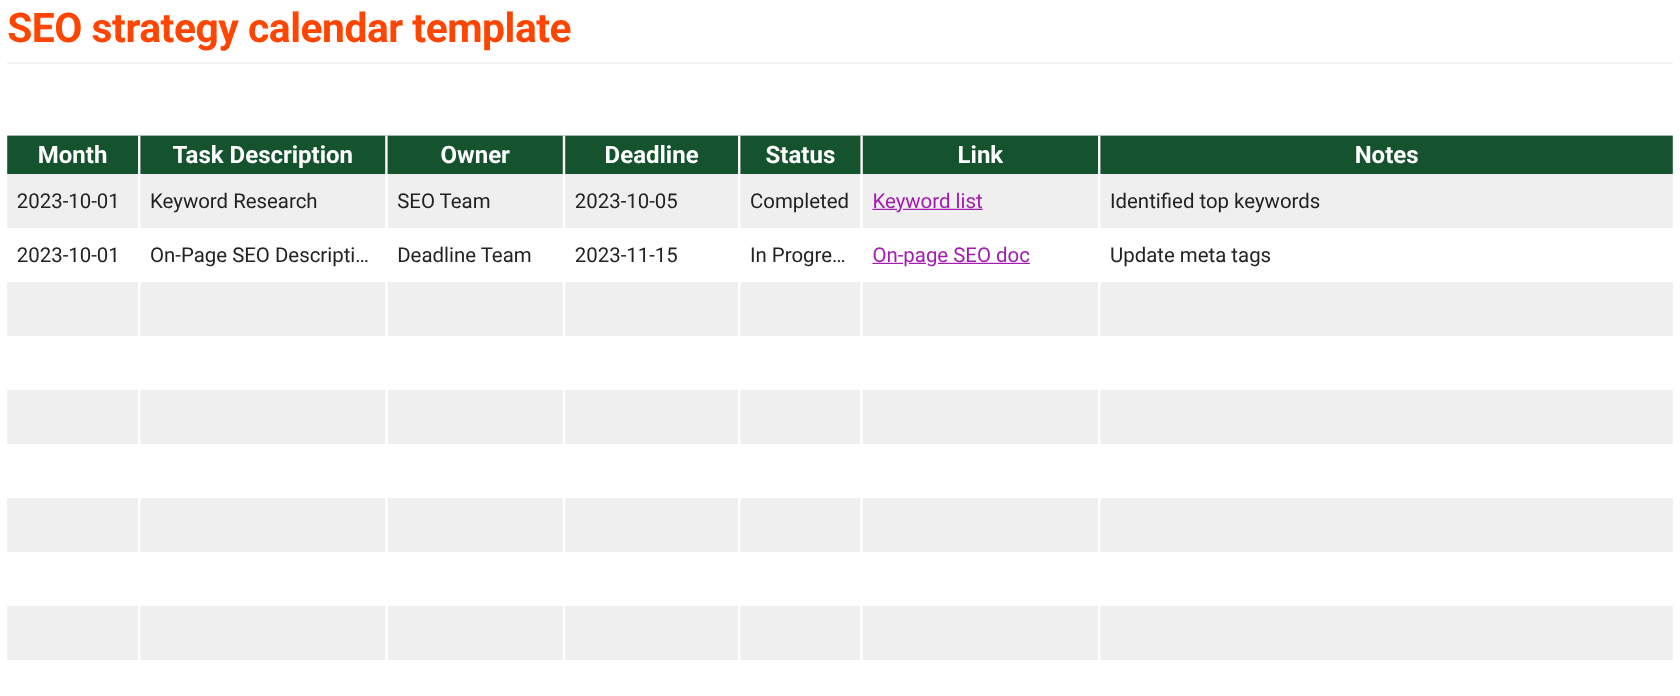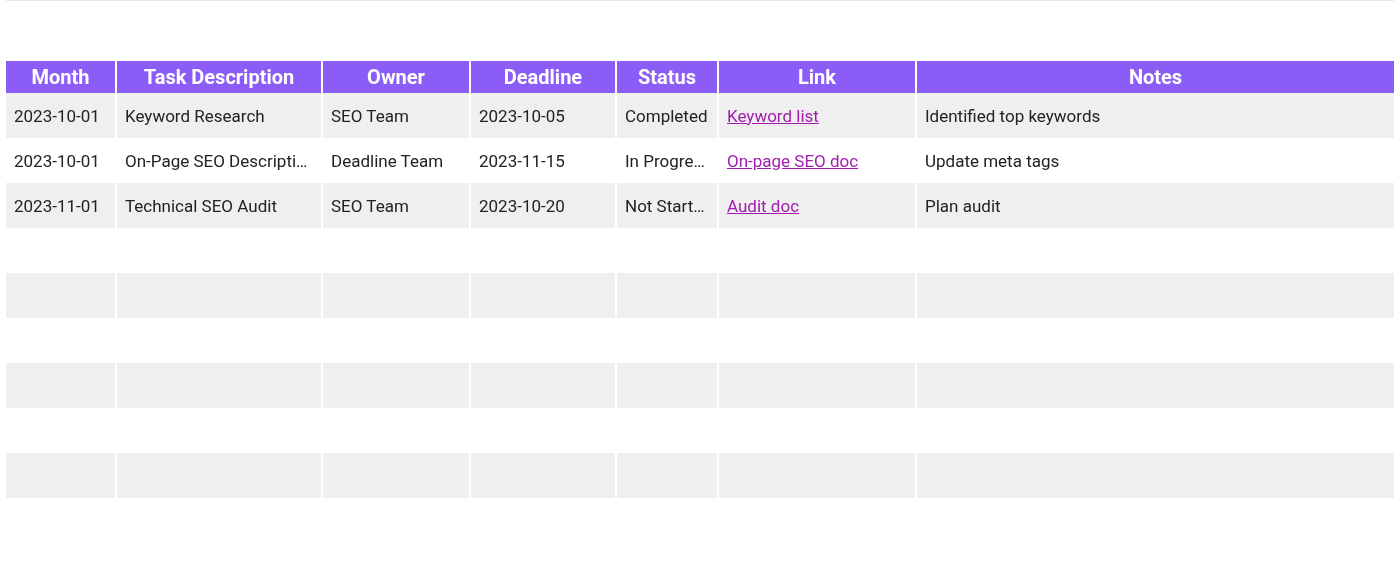--- a/index.html
+++ b/index.html
@@ -26,21 +26,21 @@
     height: 1px;
     margin-bottom: 60px;
   }
   table {
     border-collapse: collapse;
     width: 100%;
     table-layout: fixed;
     font-size: 17px;
   }
   thead th {
-    background: #8b5cf6;
+    background: #14532d;
     color: #ffffff;
     font-weight: 700;
     font-size: 20px;
     padding: 4px 8px;
     text-align: center;
     height: 30px;
   }
   tbody td {
     padding: 0 8px;
     height: 45px;
@@ -70,20 +70,21 @@
   .link-cell a {
     color: #a21caf;
     text-decoration: underline;
   }
 </style>
 </head>
 <body>
 
 <div class="page">
 
+  <h1 class="title">SEO strategy calendar template</h1>
   <div class="hr"></div>
 
   <table>
     <colgroup>
       <col class="c-month">
         <col class="c-task">
         <col class="c-owner">
       <col class="c-deadline">
         <col class="c-status">
         <col class="c-link">
@@ -112,29 +113,20 @@
           <td>Identified top keywords</td>
         </tr>
         <tr>
           <td>2023-10-01</td>
           <td>On-Page SEO Description</td>
           <td>Deadline Team</td>
           <td>2023-11-15</td>
           <td>In Progress</td>
           <td class="link-cell"><a href="#">On-page SEO doc</a></td>
           <td>Update meta tags</td>
-        </tr>
-        <tr>
-          <td>2023-11-01</td>
-          <td>Technical SEO Audit</td>
-          <td>SEO Team</td>
-          <td>2023-10-20</td>
-          <td>Not Started</td>
-          <td class="link-cell"><a href="#">Audit doc</a></td>
-          <td>Plan audit</td>
         </tr>
         <tr>
           <td></td>
           <td></td>
           <td></td>
           <td></td>
           <td></td>
           <td></td>
           <td></td>
         </tr>

